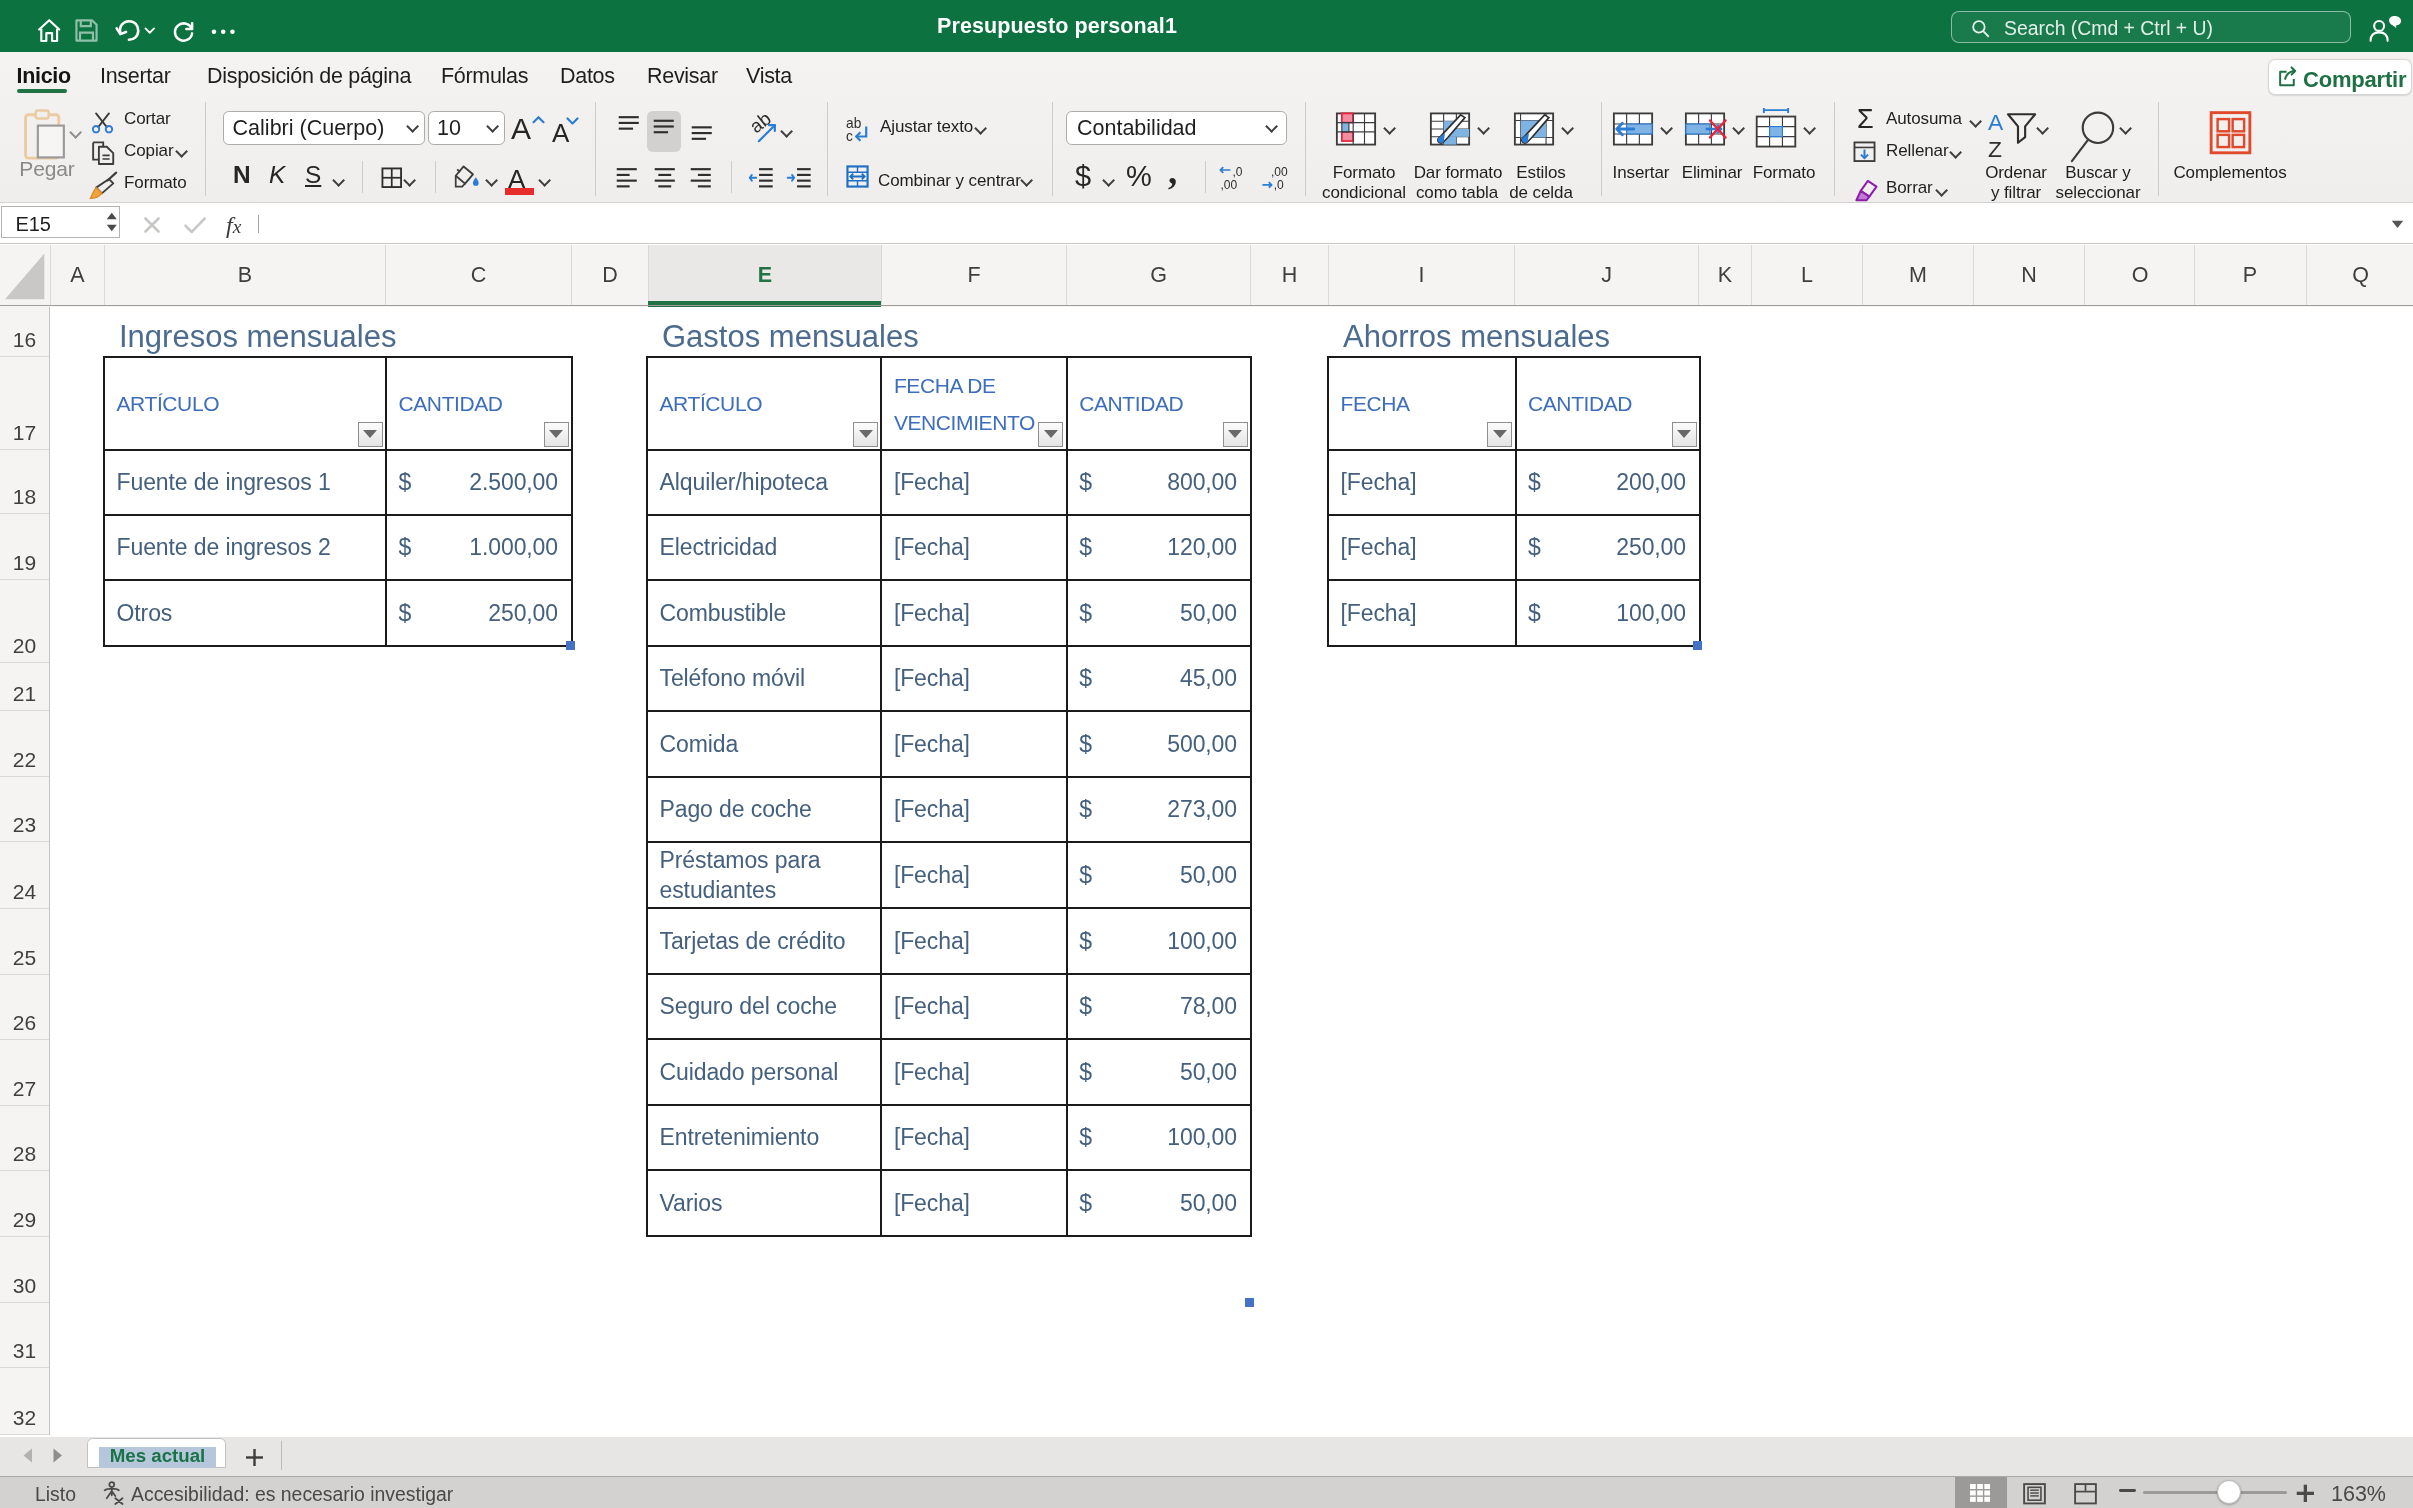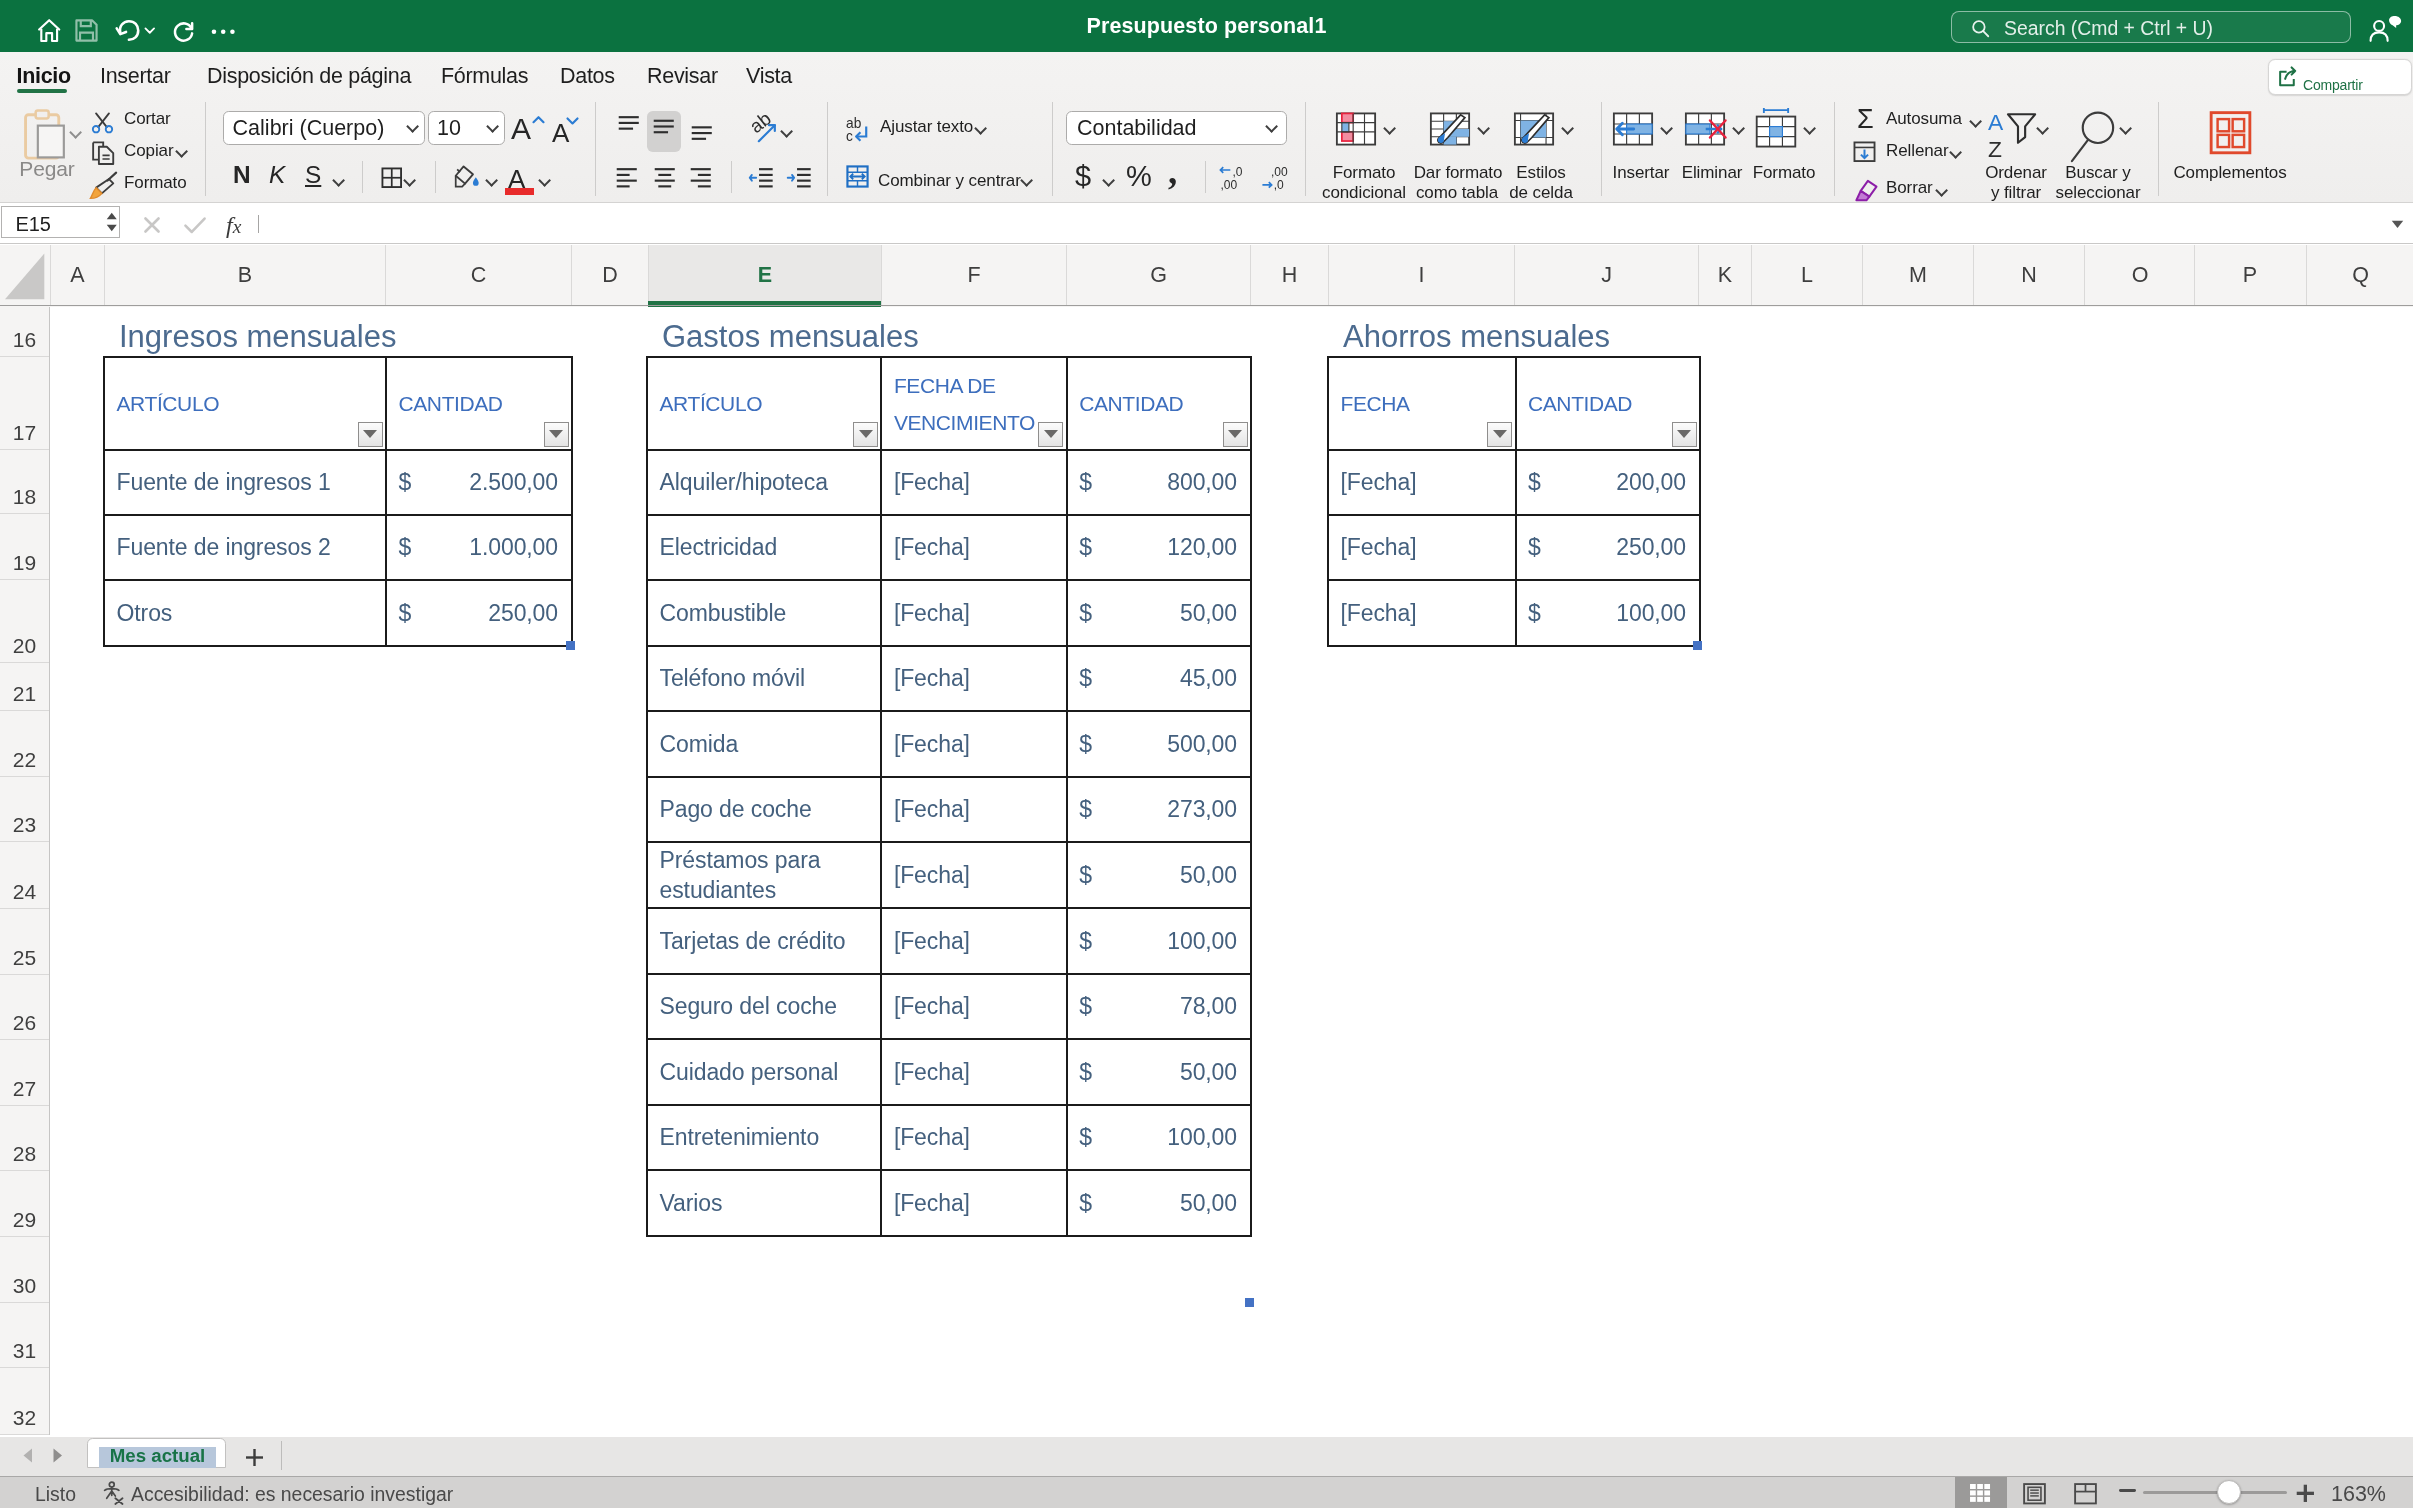--- a/index.html
+++ b/index.html
@@ -2,21 +2,21 @@
 <html style="font-size:11.5px"><head>
 <meta charset="utf-8">
 <style>
 * { margin:0; padding:0; box-sizing:border-box; }
 html,body { width:2413px; height:1508px; overflow:hidden; background:#fff;
   font-family:"Liberation Sans", sans-serif; }
 .abs { position:absolute; }
 svg { position:absolute; overflow:visible; }
 
 #titlebar { position:absolute; left:0; top:0; width:2413px; height:52px; background:#0B7240; }
-#ttl { position:absolute; top:13.6px; width:2413px; text-align:center; color:#fff;
+#ttl { position:absolute; top:13.6px; width:2114px; text-align:center; color:#fff;
   font-size:21.5px; font-weight:bold; letter-spacing:0.1px; }
 #search { position:absolute; left:1951px; top:10.8px; width:400px; height:32px;
   border:1.4px solid rgba(255,255,255,.50); border-radius:8px; background:rgba(255,255,255,.06); }
 #search span { position:absolute; left:52px; top:5px; font-size:19.4px; color:rgba(255,255,255,.88); }
 
 #ribbon { position:absolute; left:0; top:52px; width:2413px; height:151px;
   background:linear-gradient(#F4F3F2,#EFEEED); border-bottom:1.4px solid #D4D3D2; }
 .rtab { position:absolute; top:11.5px; font-size:21.5px; color:#1E1E1E; white-space:nowrap; letter-spacing:-0.3px; }
 .rdiv { position:absolute; top:50px; width:1.4px; height:94px; background:#CDCCCB; }
 .rsep { position:absolute; width:1.4px; background:#CDCCCB; }
@@ -420,21 +420,21 @@
   <rect x="12" y="36" width="16" height="17" fill="none" stroke="#E0492C" stroke-width="3.4"></rect>
   <rect x="33" y="36" width="16" height="17" fill="none" stroke="#E0492C" stroke-width="3.4"></rect>
 </svg>
 <div class="rlabelc" style="left:2230px;top:111px">Complementos</div>
 
 <div style="position:absolute;left:2268px;top:7.2px;width:144px;height:36px;background:#fff;border:1.4px solid #D6D5D4;border-radius:7.2px;box-shadow:0 0.7px 1.4px rgba(0,0,0,.12)"></div>
 <svg style="left:2278px;top:14.4px" width="21.5" height="21.5" viewBox="0 0 30 30">
   <path d="M12 8 L3 8 L3 27 L22 27 L22 18" fill="none" stroke="#1E7145" stroke-width="2.8" stroke-linejoin="round"></path>
   <path d="M10 18 C12 11 17 7 24 7 M24 7 L19 2 M24 7 L19 12" fill="none" stroke="#1E7145" stroke-width="2.8" stroke-linecap="round" stroke-linejoin="round"></path>
 </svg>
-<div style="position:absolute;left:2303px;top:25px;font-size:14px;font-weight:normal;letter-spacing:-0.2px;color:#1E7145">Compartir</div>
+<div style="position:absolute;left:2303px;top:15px;font-size:22px;font-weight:bold;letter-spacing:-0.2px;color:#1E7145">Compartir</div>
 
 </div>
 <div id="fbar">
   <div id="namebox">
       <span>E15</span>
     </div>
 <svg style="left:106px;top:9.3px" width="11.5" height="20" viewBox="0 0 16 28">
   <polygon points="8,1 15,10 1,10" fill="#4A4A4A"></polygon>
   <polygon points="8,27 15,18 1,18" fill="#4A4A4A"></polygon>
 </svg>

